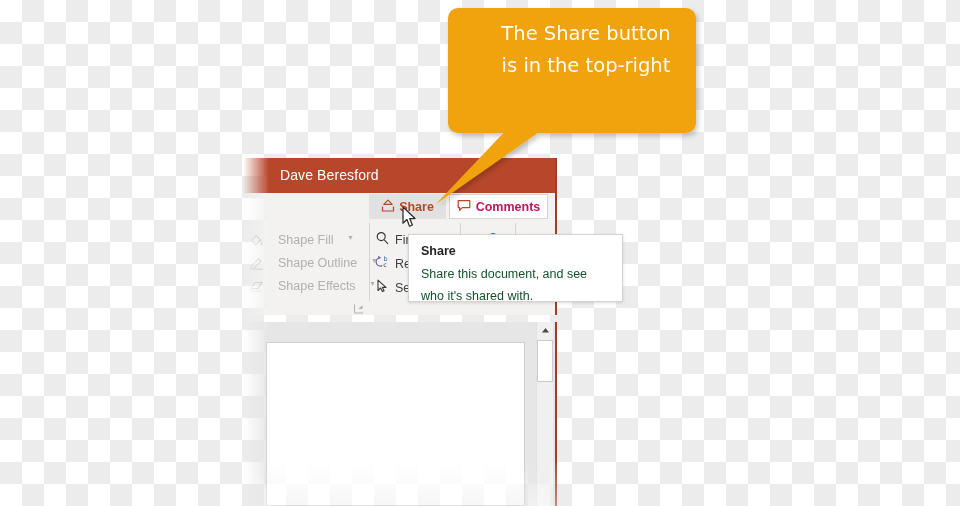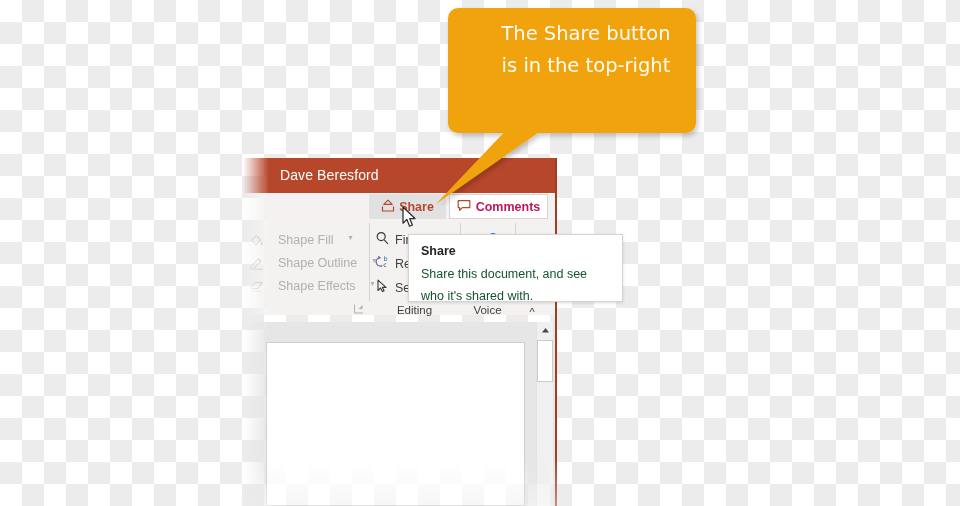--- a/index.html
+++ b/index.html
@@ -438,25 +438,20 @@
         <span>
           <svg width="28" height="26" viewBox="0 0 28 26">
             <rect x="9" y="2" width="10" height="14" rx="5" fill="#2b7cd3"></rect>
             <path d="M5.5 12.5 A8.5 8.5 0 0 0 22.5 12.5" fill="none" stroke="#2b7cd3" stroke-width="1.8"></path>
             <line x1="14" y1="21" x2="14" y2="24" stroke="#2b7cd3" stroke-width="1.8"></line>
           </svg>
         </span>
       </div>
     </div>
 
-    <div class="group-labels">
-      <span class="group-label" id="label-editing">Editing</span>
-      <span class="group-label" id="label-voice">Voice</span>
-      <span class="collapse-ribbon">^</span>
-    </div>
 
     <div class="workspace">
       <div class="slide-area"></div>
       <div class="scrollbar">
         <div class="sb-up">
           <svg width="9" height="7" viewBox="0 0 9 7">
             <polygon points="4.5,1 8,5.5 1,5.5" fill="#4a4845"></polygon>
           </svg>
         </div>
         <div class="sb-thumb"></div>

